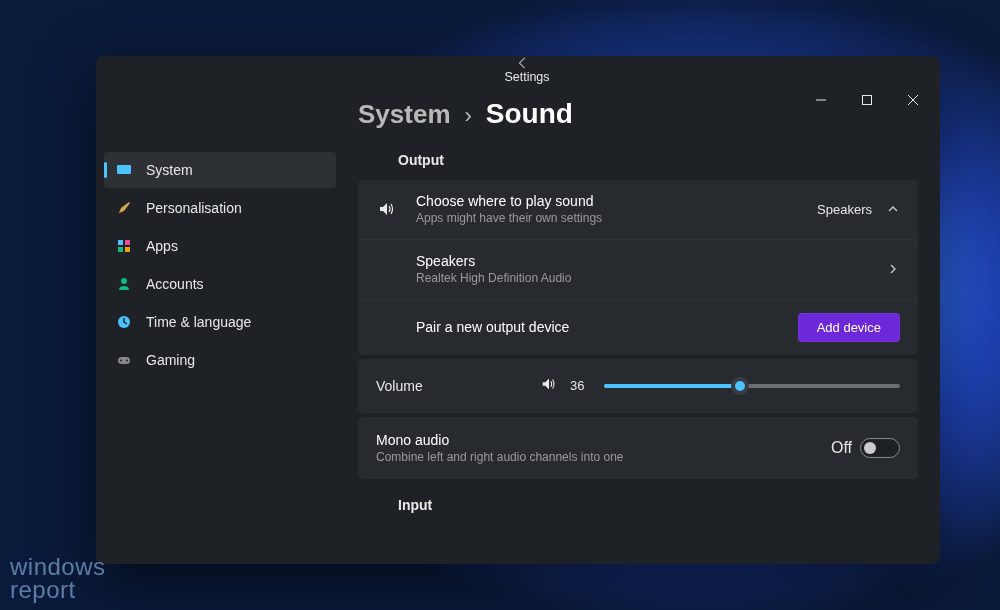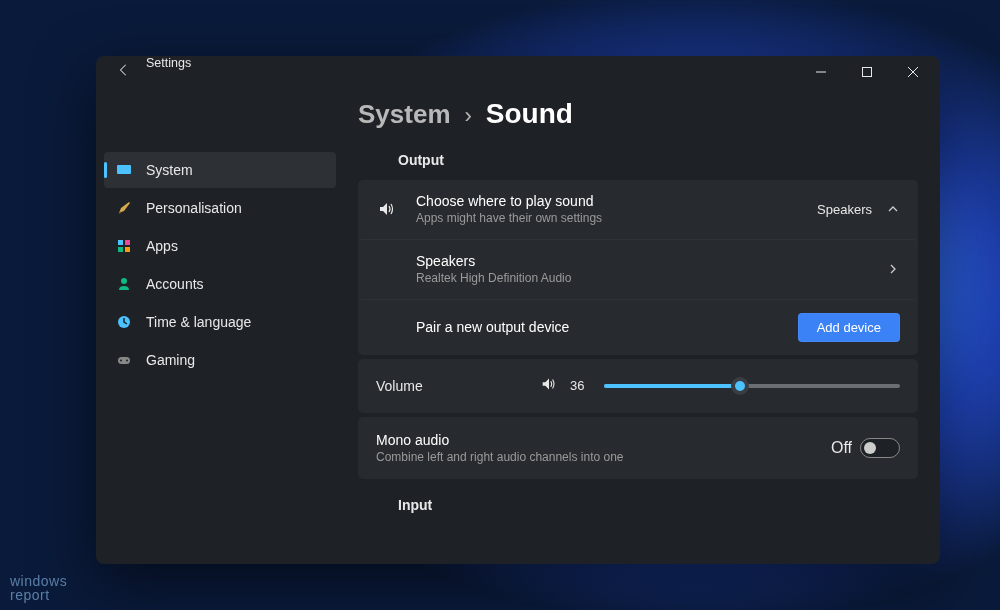--- a/index.html
+++ b/index.html
@@ -5,21 +5,21 @@
 * { margin: 0; padding: 0; box-sizing: border-box; font-family: 'Segoe UI', -apple-system, sans-serif; }
 body { width: 1000px; height: 610px; overflow: hidden; position: relative; background: #0a1a3a; }
 .wallpaper { position: absolute; inset: 0; background: radial-gradient(ellipse 600px 400px at 70% 50%, #4a9eff 0%, #2563eb 30%, #1e40af 50%, #0a1a3a 80%); }
 .wallpaper::before { content: ''; position: absolute; inset: 0; background: radial-gradient(ellipse 400px 300px at 75% 45%, rgba(96,165,250,0.7) 0%, transparent 60%); filter: blur(20px); }
 .bloom { position: absolute; width: 380px; height: 380px; right: 120px; top: 100px; }
 .petal { position: absolute; border-radius: 50% 10% 50% 10%; filter: blur(1px); }
 .p1 { width: 280px; height: 200px; background: linear-gradient(135deg, #93c5fd, #3b82f6); top: 40px; left: 20px; transform: rotate(25deg); opacity: 0.9; }
 .p2 { width: 260px; height: 180px; background: linear-gradient(135deg, #60a5fa, #2563eb); top: 100px; left: 60px; transform: rotate(-15deg); opacity: 0.85; }
 .p3 { width: 240px; height: 160px; background: linear-gradient(135deg, #3b82f6, #1d4ed8); top: 160px; left: 30px; transform: rotate(45deg); opacity: 0.8; }
 .window { position: absolute; left: 96px; top: 56px; width: 844px; height: 508px; background: #1e2226; border-radius: 8px; box-shadow: 0 20px 60px rgba(0,0,0,0.5); display: flex; flex-direction: column; color: #e8e8e8; overflow: hidden; }
-.titlebar { height: 40px; display: flex; align-items: flex-start; padding: 0 4px 0 14px; flex-shrink: 0; }
+.titlebar { height: 40px; display: flex; align-items: center; padding: 0 4px 0 14px; flex-shrink: 0; flex-direction: column; }
 .back-btn { width: 28px; height: 28px; display: flex; align-items: center; justify-content: center; color: #ccc; cursor: pointer; }
 .title-text { font-size: 12.5px; margin-left: 8px; color: #e8e8e8; }
 .win-controls { margin-left: auto; display: flex; }
 .win-btn { width: 46px; height: 32px; display: flex; align-items: center; justify-content: center; color: #e8e8e8; cursor: pointer; }
 .body-area { display: flex; flex: 1; min-height: 0; }
 .sidebar { width: 248px; padding: 0 8px; flex-shrink: 0; }
 .profile-space { height: 56px; }
 .search-wrap { margin: 0 4px 14px 4px; position: relative; }
 .search-input { width: 100%; height: 32px; background: #2a2d31; border: none; border-bottom: 1.5px solid #4cc2ff; border-radius: 4px 4px 0 0; padding: 0 34px 0 12px; color: #e8e8e8; font-size: 13.5px; outline: none; }
 .search-input::placeholder { color: #aaa; }
@@ -39,36 +39,36 @@
 .card-group { background: #272a2e; border-radius: 5px; margin-bottom: 4px; }
 .card-row { display: flex; align-items: center; padding: 12px 18px; min-height: 56px; border-radius: 5px; }
 .card-row + .card-row { border-top: 1px solid rgba(255,255,255,0.04); }
 .card-row.sub { padding-left: 58px; }
 .row-icon { width: 22px; margin-right: 18px; color: #e8e8e8; display: flex; align-items: center; justify-content: center; }
 .row-text { flex: 1; }
 .row-title { font-size: 14px; color: #fff; line-height: 1.3; }
 .row-sub { font-size: 12px; color: #9a9a9a; line-height: 1.3; margin-top: 1px; }
 .row-right { display: flex; align-items: center; gap: 14px; color: #e8e8e8; font-size: 13px; }
 .chev { width: 14px; display: flex; justify-content: center; color: #ccc; }
-.btn { background: #3b82f6; border: 1px solid rgba(255,255,255,0.06); padding: 6px 18px; border-radius: 4px; color: #fff; font-size: 13px; cursor: pointer; }
+.btn { background: #6d28d9; border: 1px solid rgba(255,255,255,0.06); padding: 6px 18px; border-radius: 4px; color: #fff; font-size: 13px; cursor: pointer; }
 .slider-row { display: flex; align-items: center; padding: 16px 18px; background: #272a2e; border-radius: 5px; margin-bottom: 4px; }
 .slider-label { font-size: 14px; flex-shrink: 0; }
 .slider-controls { display: flex; align-items: center; gap: 12px; margin-left: auto; width: 360px; }
 .vol-icon { color: #e8e8e8; }
 .vol-num { font-size: 13px; width: 22px; }
 .slider-track-wrap { flex: 1; position: relative; height: 20px; display: flex; align-items: center; }
 .track-bg { position: absolute; left: 0; right: 0; height: 4px; background: #6b6f74; border-radius: 2px; }
 .track-fill { position: absolute; left: 0; height: 4px; background: #4cc2ff; border-radius: 2px; }
 .thumb { position: absolute; width: 18px; height: 18px; background: #4cc2ff; border: 4px solid #3a3e42; border-radius: 50%; transform: translateX(-50%); cursor: pointer; }
 .toggle-row { display: flex; align-items: center; padding: 14px 18px; background: #272a2e; border-radius: 5px; margin-bottom: 18px; }
 .toggle-text { flex: 1; }
 .toggle-state { font-size: 16px; margin-right: 8px; }
 .switch { width: 40px; height: 20px; background: #1e2226; border: 1px solid #888; border-radius: 10px; position: relative; cursor: pointer; }
 .switch-knob { position: absolute; width: 12px; height: 12px; background: #ccc; border-radius: 50%; top: 3px; left: 3px; }
-.watermark { position: absolute; left: 10px; bottom: 8px; color: #7ba8d4; font-size: 14px; line-height: 0.95; font-weight: 300; opacity: 0.7; letter-spacing: 0.5px; }
+.watermark { position: absolute; left: 10px; bottom: 8px; color: #7ba8d4; font-size: 24px; line-height: 0.95; font-weight: 300; opacity: 0.7; letter-spacing: 0.5px; }
 .watermark .r { font-weight: 400; }
 </style>
 </head>
 <body>
 
 <div class="wallpaper">
   <div class="bloom">
     <div class="petal p1"></div>
       <div class="petal p2"></div>
       <div class="petal p3"></div>

